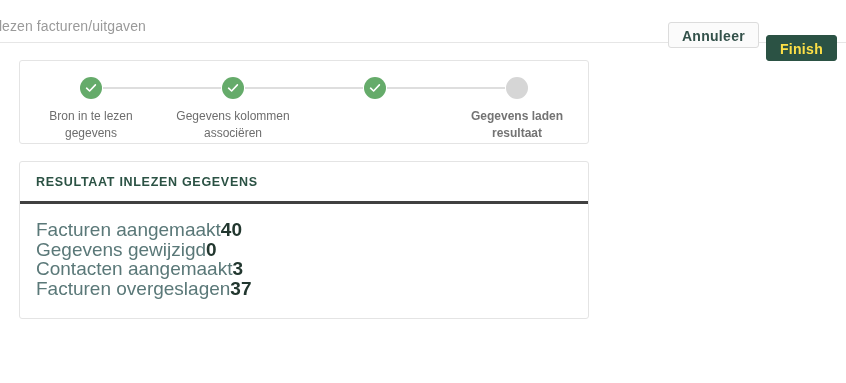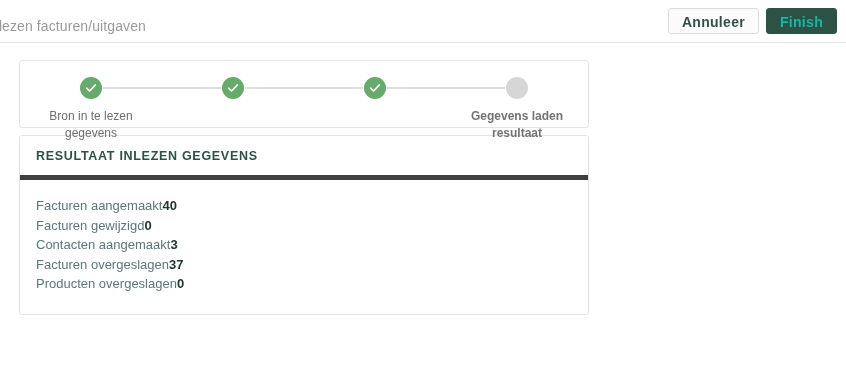--- a/index.html
+++ b/index.html
@@ -56,40 +56,41 @@
     display: inline-block;
   }
   .btn-secondary {
     background: #fbfbfb;
     border: 1px solid #dcdcdc;
     color: #33514a;
   }
   .btn-primary {
     background: #2b5244;
     border: 1px solid #2b5244;
-    color: #14b8a6;
+    color: #fde047;
+    margin-top: 27px;
   }
 
   
   .content {
     padding: 17px 0 0 19px;
     box-sizing: border-box;
   }
   .card {
     width: 570px;
     background: #ffffff;
     border: 1px solid #e4e4e4;
     border-radius: 3px;
     box-sizing: border-box;
   }
 
   
   .stepper-card {
-    height: 68px;
-    margin-bottom: 7px;
+    height: 84px;
+    margin-bottom: 17px;
     position: relative;
   }
   .stepper {
     display: flex;
     padding: 0;
     margin: 0;
     height: 100%;
     align-items: flex-start;
   }
   .step {
@@ -136,33 +137,33 @@
   }
   .step.current .step-label {
     color: #737373;
     font-weight: bold;
   }
 
   
   .result-card { }
   .card-header {
     padding: 13px 16px 12px 16px;
-    border-bottom: 5px solid #404040;
+    border-bottom: 3px solid #404040;
     font-size: 12.5px;
     font-weight: bold;
     letter-spacing: 0.7px;
     color: #2b5244;
     text-transform: uppercase;
   }
   .card-body {
     padding: 16px 16px 20px 16px;
   }
   .result-row {
     line-height: 19.5px;
-    font-size: 13px;
+    font-size: 19px;
     white-space: nowrap;
   }
   .result-label {
     color: #5a7878;
   }
   .result-value {
     color: #22372f;
     font-weight: bold;
   }
 </style>
@@ -194,20 +195,21 @@
       </div>
 
       <div class="step">
         <div class="step-line step-line-left"></div>
         <div class="step-line step-line-right"></div>
         <div class="step-marker">
           <svg width="14" height="14" viewBox="0 0 14 14" aria-hidden="true">
             <path d="M2.6 7.2 L5.6 10 L11.4 3.9" fill="none" stroke="#ffffff" stroke-width="1.6" stroke-linecap="round" stroke-linejoin="round"></path>
           </svg>
         </div>
+        <div class="step-label">Gegevens kolommen associëren</div>
       </div>
 
       <div class="step">
         <div class="step-line step-line-left"></div>
         <div class="step-line step-line-right"></div>
         <div class="step-marker">
           <svg width="14" height="14" viewBox="0 0 14 14" aria-hidden="true">
             <path d="M2.6 7.2 L5.6 10 L11.4 3.9" fill="none" stroke="#ffffff" stroke-width="1.6" stroke-linecap="round" stroke-linejoin="round"></path>
           </svg>
         </div>
@@ -224,28 +226,25 @@
   </div>
 
   <div class="card result-card">
     <div class="card-header">RESULTAAT INLEZEN GEGEVENS</div>
     <div class="card-body">
 
       <div class="result-row">
         <span class="result-label">Facturen aangemaakt</span><span class="result-value">40</span>
       </div>
       <div class="result-row">
-        <span class="result-label">Facturen gewijzigd</span><span class="result-value">0</span>
+        <span class="result-label">Gegevens gewijzigd</span><span class="result-value">0</span>
       </div>
       <div class="result-row">
         <span class="result-label">Contacten aangemaakt</span><span class="result-value">3</span>
       </div>
       <div class="result-row">
         <span class="result-label">Facturen overgeslagen</span><span class="result-value">37</span>
-      </div>
-      <div class="result-row">
-        <span class="result-label">Producten overgeslagen</span><span class="result-value">0</span>
       </div>
 
     </div>
   </div>
 
 </div>
 
 </body></html>

